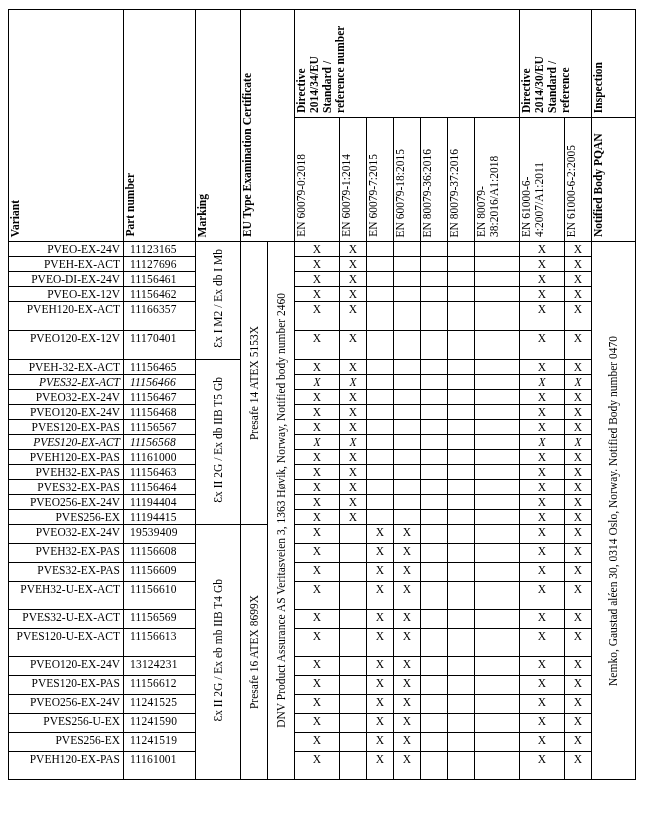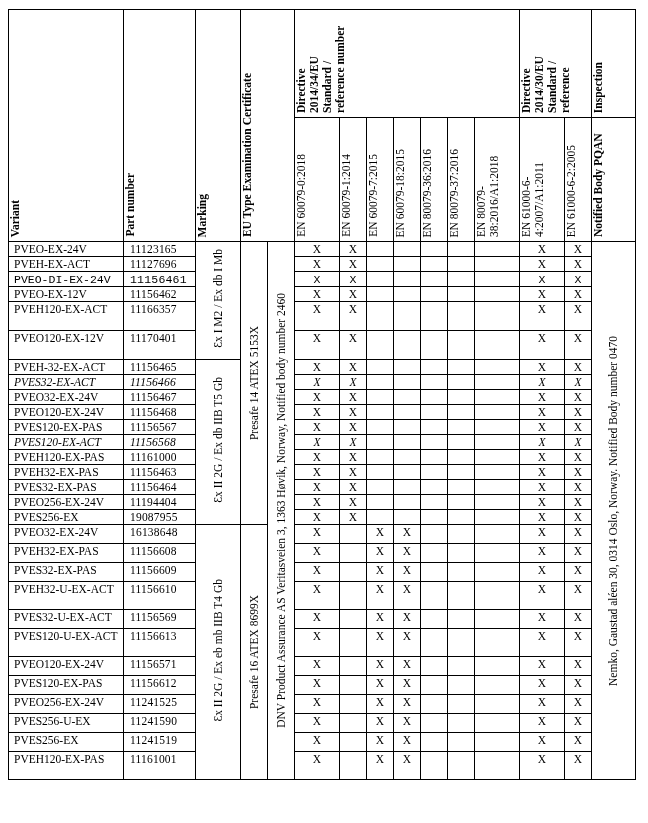--- a/index.html
+++ b/index.html
@@ -4,21 +4,21 @@
 <style>
   html, body { margin: 0; padding: 0; background: #ffffff; }
   body { width: 648px; height: 823px; position: relative; overflow: hidden;
          font-family: "Liberation Serif", "DejaVu Serif", serif; color: #000; }
   table.spec { position: absolute; left: 8px; top: 9px; border-collapse: collapse; table-layout: fixed; }
   table.spec td, table.spec th { border: 1px solid #000; padding: 0; font-size: 11.5px; line-height: 13px; vertical-align: top; }
   th { font-weight: bold; }
   .vt { writing-mode: vertical-rl; transform: rotate(180deg); text-align: left; white-space: nowrap; }
   .vt-wrap { writing-mode: vertical-rl; transform: rotate(180deg); text-align: left; }
   .hdr-bottom { vertical-align: bottom !important; padding: 0 0 4px 0 !important; }
-  .variant { padding: 1px 3px 0 5px !important; font-size: 12px; }
+  .variant { padding: 1px 3px 0 5px !important; font-size: 12px; text-align: right; }
   .part { padding: 1px 3px 0 6px !important; font-size: 12px; letter-spacing: 0.2px; }
   .x { text-align: center; padding-top: 1px !important; font-size: 11.5px; }
   .mark { vertical-align: middle !important; text-align: center; font-size: 12px; }
   .mark .vt { margin: 0 auto; padding-top: 4px; }
   .cert, .nb, .insp { vertical-align: middle !important; font-size: 12px; }
   .cert .vt, .nb .vt, .insp .vt { margin: 0 auto; }
 </style>
 </head>
 <body>
 
@@ -129,21 +129,21 @@
         <td class="x">X</td>
         <td class="x">X</td>
         <td class="x"></td>
         <td class="x"></td>
         <td class="x"></td>
         <td class="x"></td>
         <td class="x"></td>
         <td class="x">X</td>
         <td class="x">X</td>
       </tr>
-      <tr style="height: 14px; font-family: Liberation Mono, monospace;">
+      <tr style="height: 14px;">
         <td class="variant">PVEO-DI-EX-24V</td>
         <td class="part">11156461</td>
         <td class="x">X</td>
         <td class="x">X</td>
         <td class="x"></td>
         <td class="x"></td>
         <td class="x"></td>
         <td class="x"></td>
         <td class="x"></td>
         <td class="x">X</td>
@@ -316,34 +316,34 @@
         <td class="x"></td>
         <td class="x"></td>
         <td class="x"></td>
         <td class="x"></td>
         <td class="x"></td>
         <td class="x">X</td>
         <td class="x">X</td>
       </tr>
       <tr style="height: 14.5px;">
         <td class="variant">PVES256-EX</td>
-        <td class="part">19087955</td>
+        <td class="part">11194415</td>
         <td class="x">X</td>
         <td class="x">X</td>
         <td class="x"></td>
         <td class="x"></td>
         <td class="x"></td>
         <td class="x"></td>
         <td class="x"></td>
         <td class="x">X</td>
         <td class="x">X</td>
       </tr>
       <tr style="height: 19px;">
         <td class="variant">PVEO32-EX-24V</td>
-        <td class="part">16138648</td>
+        <td class="part">19539409</td>
         <td class="mark" rowspan="12">
           <div class="vt">Ɛx II 2G / Ex eb mb IIB T4 Gb</div>
         </td>
         <td class="cert" rowspan="12">
           <div class="vt">Presafe 16 ATEX 8699X</div>
         </td>
         <td class="x">X</td>
         <td class="x"></td>
         <td class="x">X</td>
         <td class="x">X</td>
@@ -413,21 +413,21 @@
         <td class="x">X</td>
         <td class="x">X</td>
         <td class="x"></td>
         <td class="x"></td>
         <td class="x"></td>
         <td class="x">X</td>
         <td class="x">X</td>
       </tr>
       <tr style="height: 19px;">
         <td class="variant">PVEO120-EX-24V</td>
-        <td class="part">11156571</td>
+        <td class="part">13124231</td>
         <td class="x">X</td>
         <td class="x"></td>
         <td class="x">X</td>
         <td class="x">X</td>
         <td class="x"></td>
         <td class="x"></td>
         <td class="x"></td>
         <td class="x">X</td>
         <td class="x">X</td>
       </tr>

